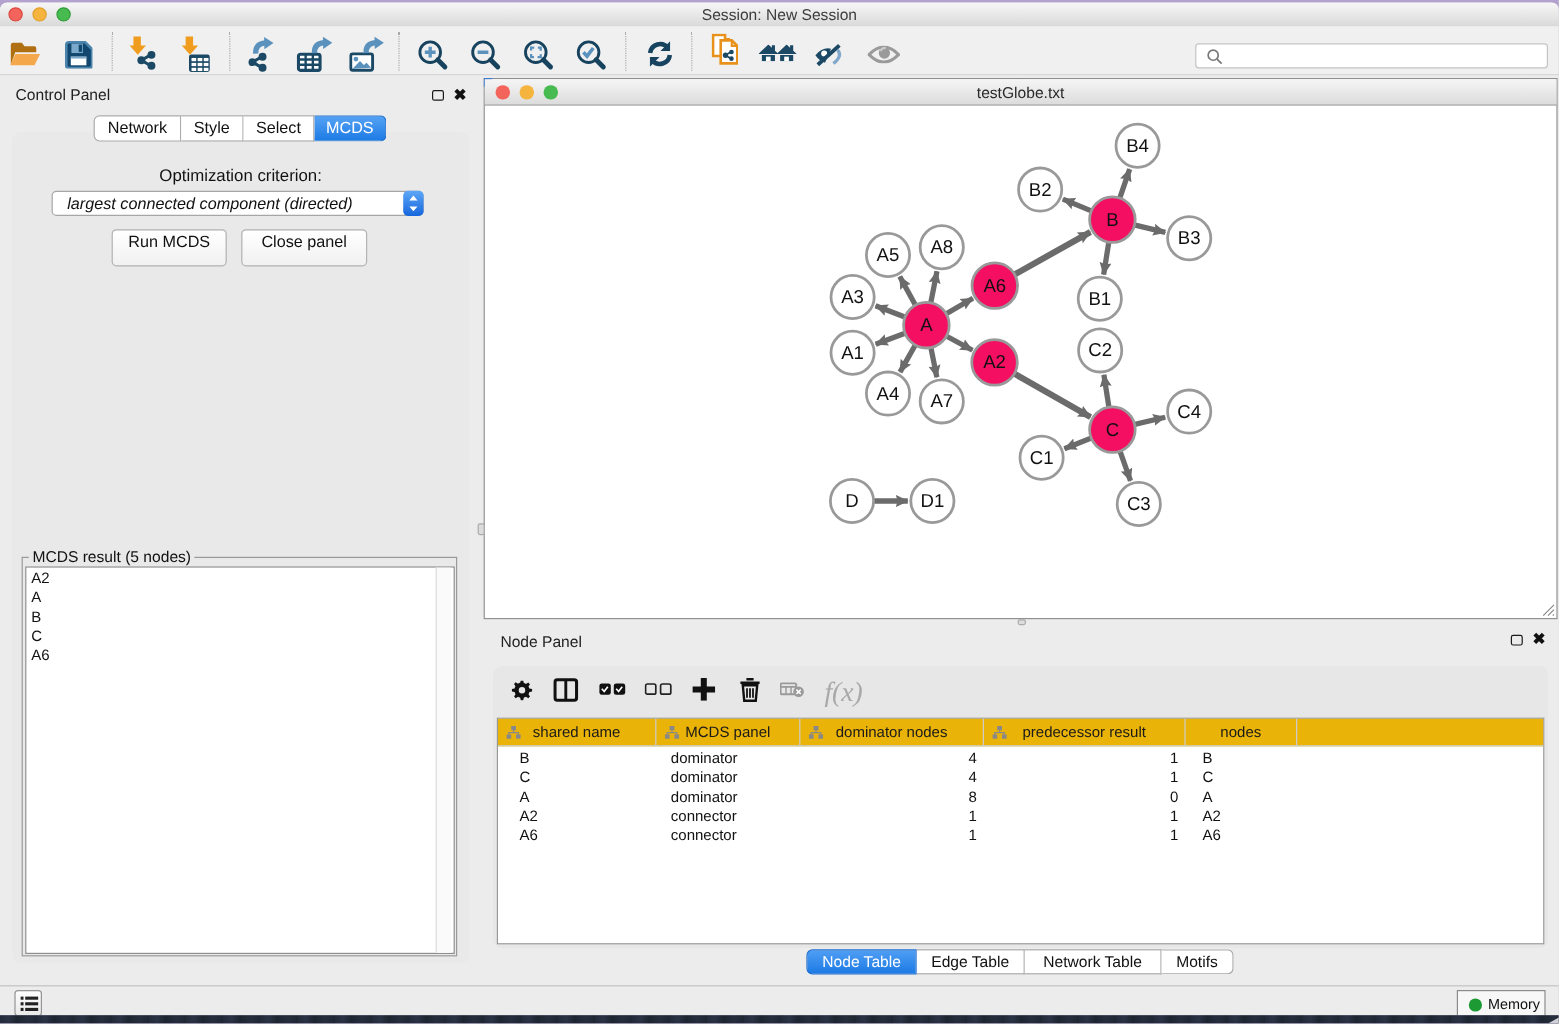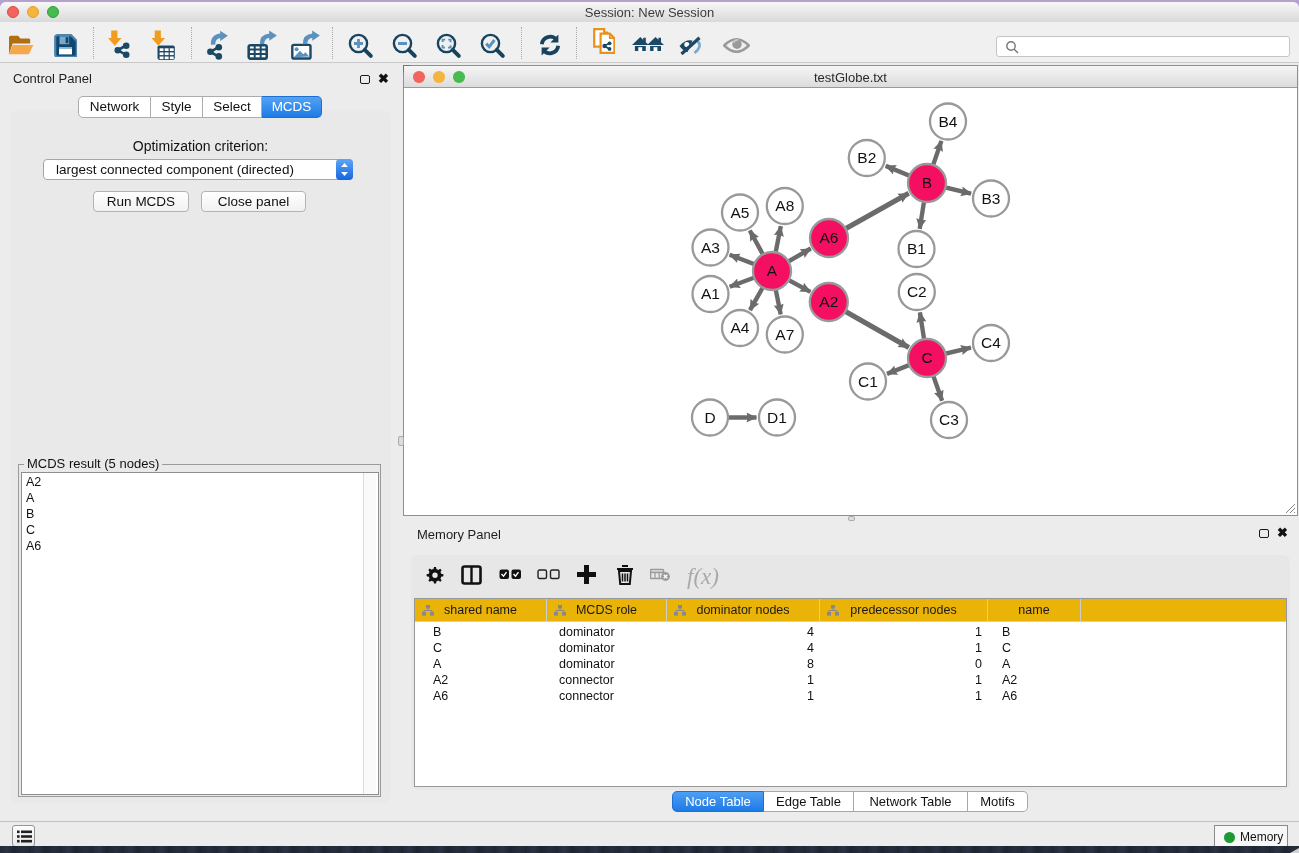--- a/index.html
+++ b/index.html
@@ -18,24 +18,24 @@
 #cp-title { position:absolute; left:13px; top:8px; font-size:13px; color:#1e1e1e; }
 .winbtn-sq { position:absolute; width:10px; height:9px; border:1.6px solid #1a1a1a; border-radius:2px; }
 .winbtn-x { position:absolute; font-size:13px; font-weight:bold; color:#111; line-height:10px; }
 #cp-tabs { position:absolute; left:78px; top:33px; height:22px; display:flex; }
 .cptab { height:22px; background:#fff; border:1px solid #acacac; border-left:none; font-size:13.5px; color:#111; text-align:center; line-height:20px; }
 .cptab.first { border-left:1px solid #acacac; border-radius:5px 0 0 5px; }
 .cptab.last { border-radius:0 5px 5px 0; }
 .cptab.sel { background:linear-gradient(#55a2f4,#1d7be5); color:#fff; border-color:#1d6fd1; }
 #cp-panel { position:absolute; left:10px; top:47px; width:381px; height:693px; background:#e9e9e9; border-radius:8px; }
 #opt-label { position:absolute; left:0; top:75px; width:401px; text-align:center; font-size:14px; color:#111; }
-#dropdown { position:absolute; left:43px; top:96px; width:310px; height:21px; background:#fff; border:1px solid #a6a6a6; border-radius:4px; }
+#dropdown { position:absolute; left:43px; top:96px; width:310px; height:21px; background:#fff; border:1px solid #a6a6a6; border-radius:4px;font-style:italic; }
 #dropdown .txt { position:absolute; left:12px; top:2px; font-size:13.5px; color:#111; }
 #dd-step { position:absolute; right:-1px; top:-1px; width:17px; height:21px; background:linear-gradient(#5ea7f7,#1566dd); border-radius:4px; }
-.btn { position:absolute; height:21px; background:linear-gradient(#ffffff,#f1f1f1); border:1px solid #b3b3b3; border-radius:4px; font-size:13.5px; color:#111; text-align:center; line-height:19px; }
+.btn { position:absolute; height:31px; background:linear-gradient(#ffffff,#f1f1f1); border:1px solid #b3b3b3; border-radius:4px; font-size:13.5px; color:#111; text-align:center; line-height:19px; }
 
 #fs { position:absolute; left:18px; top:401px; width:363px; height:333px; border:1px solid #9a9a9a; }
 #fs-legend { position:absolute; left:5px; top:-9px; background:#e9e9e9; padding:0 3px; font-size:13px; color:#111; }
 #fs-list { position:absolute; left:2px; top:7px; width:358px; height:323px; background:#fff; border:1px solid #8e8e8e; }
 #fs-list .sb { position:absolute; right:2px; top:0; width:13px; height:100%; background:#fafafa; border-left:1px solid #ddd; }
 .li { position:absolute; left:4px; font-size:12.5px; color:#111; }
 
 
 #netwin { position:absolute; left:403px; top:2px; width:895px; height:451px; background:#fff; border:1px solid #8f8f8f; }
 #net-titlebar { position:absolute; left:0; top:0; width:893px; height:22px; background:linear-gradient(#f5f5f5,#dcdcdc); border-bottom:1px solid #9a9a9a;text-decoration:underline; }
@@ -739,21 +739,21 @@
 <circle cx="373.0" cy="331.5" r="18" fill="#fff" stroke="#999" stroke-width="2.3"></circle>
 <text x="373.0" y="336.5" text-anchor="middle" font-size="15.5" fill="#111">D1</text>
 </svg>
       <svg id="resizegrip" width="12" height="12">
         <path d="M11,2 L2,11 M11,6 L6,11 M11,10 L10,11" stroke="#888" stroke-width="1" fill="none"></path>
       </svg>
     </div>
     <div id="vdiv"></div>
     <div id="hdiv"></div>
 
-    <div id="tp-title">Memory Panel</div>
+    <div id="tp-title">Node Panel</div>
     <div class="winbtn-sq" style="left:1259px; top:466px;"></div>
     <div class="winbtn-x" style="left:1277px; top:465px;">✖</div>
     <div id="tp-box">
       <div id="tp-toolbar">
 <svg style="position:absolute;left:14px;top:12px" width="20" height="17" viewBox="0 0 20 17">
             <path fill="#111" d="M9,0 h2 l0.5,2.2 a7,7 0 0 1 1.8,0.75 l1.9,-1.2 1.4,1.4 -1.2,1.9 a7,7 0 0 1 0.75,1.8 L18.4,7.2 v2 l-2.2,0.5 a7,7 0 0 1 -0.75,1.8 l1.2,1.9 -1.4,1.4 -1.9,-1.2 a7,7 0 0 1 -1.8,0.75 L11,16.6 h-2 l-0.5,-2.2 a7,7 0 0 1 -1.8,-0.75 l-1.9,1.2 -1.4,-1.4 1.2,-1.9 a7,7 0 0 1 -0.75,-1.8 L1.6,9.2 v-2 l2.2,-0.5 a7,7 0 0 1 0.75,-1.8 L3.35,3.0 4.75,1.6 6.65,2.8 a7,7 0 0 1 1.8,-0.75 z M10,5.6 a2.7,2.7 0 1 0 0,5.4 a2.7,2.7 0 1 0 0,-5.4 z"></path>
           </svg>
 <svg style="position:absolute;left:50px;top:10px" width="21" height="20" viewBox="0 0 21 20">
             <rect x="1.5" y="1.5" width="18" height="17" rx="2" fill="none" stroke="#111" stroke-width="2.6"></rect>
             <line x1="10.5" y1="2" x2="10.5" y2="18" stroke="#111" stroke-width="2.4"></line>
@@ -797,42 +797,42 @@
               </svg>
               <div class="ht">shared name</div>
             </div>
 <div class="hcell" style="left:132px;width:120px;">
               <svg width="12" height="11" viewBox="0 0 12 11" style="position:absolute;left:7px;top:6px">
                 <rect x="4" y="0" width="4" height="3.6" fill="#888"></rect>
                 <rect x="0" y="7" width="4" height="3.6" fill="#888"></rect>
                 <rect x="8" y="7" width="4" height="3.6" fill="#888"></rect>
                 <path d="M6,3.6 V5.5 M2,7 V5.5 H10 V7" stroke="#888" fill="none" stroke-width="1"></path>
               </svg>
-              <div class="ht">MCDS role</div>
+              <div class="ht">MCDS panel</div>
             </div>
 <div class="hcell" style="left:252px;width:153px;">
               <svg width="12" height="11" viewBox="0 0 12 11" style="position:absolute;left:7px;top:6px">
                 <rect x="4" y="0" width="4" height="3.6" fill="#888"></rect>
                 <rect x="0" y="7" width="4" height="3.6" fill="#888"></rect>
                 <rect x="8" y="7" width="4" height="3.6" fill="#888"></rect>
                 <path d="M6,3.6 V5.5 M2,7 V5.5 H10 V7" stroke="#888" fill="none" stroke-width="1"></path>
               </svg>
               <div class="ht">dominator nodes</div>
             </div>
 <div class="hcell" style="left:405px;width:168px;">
               <svg width="12" height="11" viewBox="0 0 12 11" style="position:absolute;left:7px;top:6px">
                 <rect x="4" y="0" width="4" height="3.6" fill="#888"></rect>
                 <rect x="0" y="7" width="4" height="3.6" fill="#888"></rect>
                 <rect x="8" y="7" width="4" height="3.6" fill="#888"></rect>
                 <path d="M6,3.6 V5.5 M2,7 V5.5 H10 V7" stroke="#888" fill="none" stroke-width="1"></path>
               </svg>
-              <div class="ht">predecessor nodes</div>
+              <div class="ht">predecessor result</div>
             </div>
 <div class="hcell" style="left:573px;width:93px;">
-              <div class="ht">name</div>
+              <div class="ht">nodes</div>
             </div>
 </div>
         <div id="tp-rows">
 <div class="trow" style="top:25px">
               <div class="tc" style="left:18px">B</div>
               <div class="tc" style="left:144px">dominator</div>
               <div class="tnum" style="left:252px;width:147px">4</div>
               <div class="tnum" style="left:405px;width:162px">1</div>
               <div class="tc" style="left:587px">B</div>
             </div>

